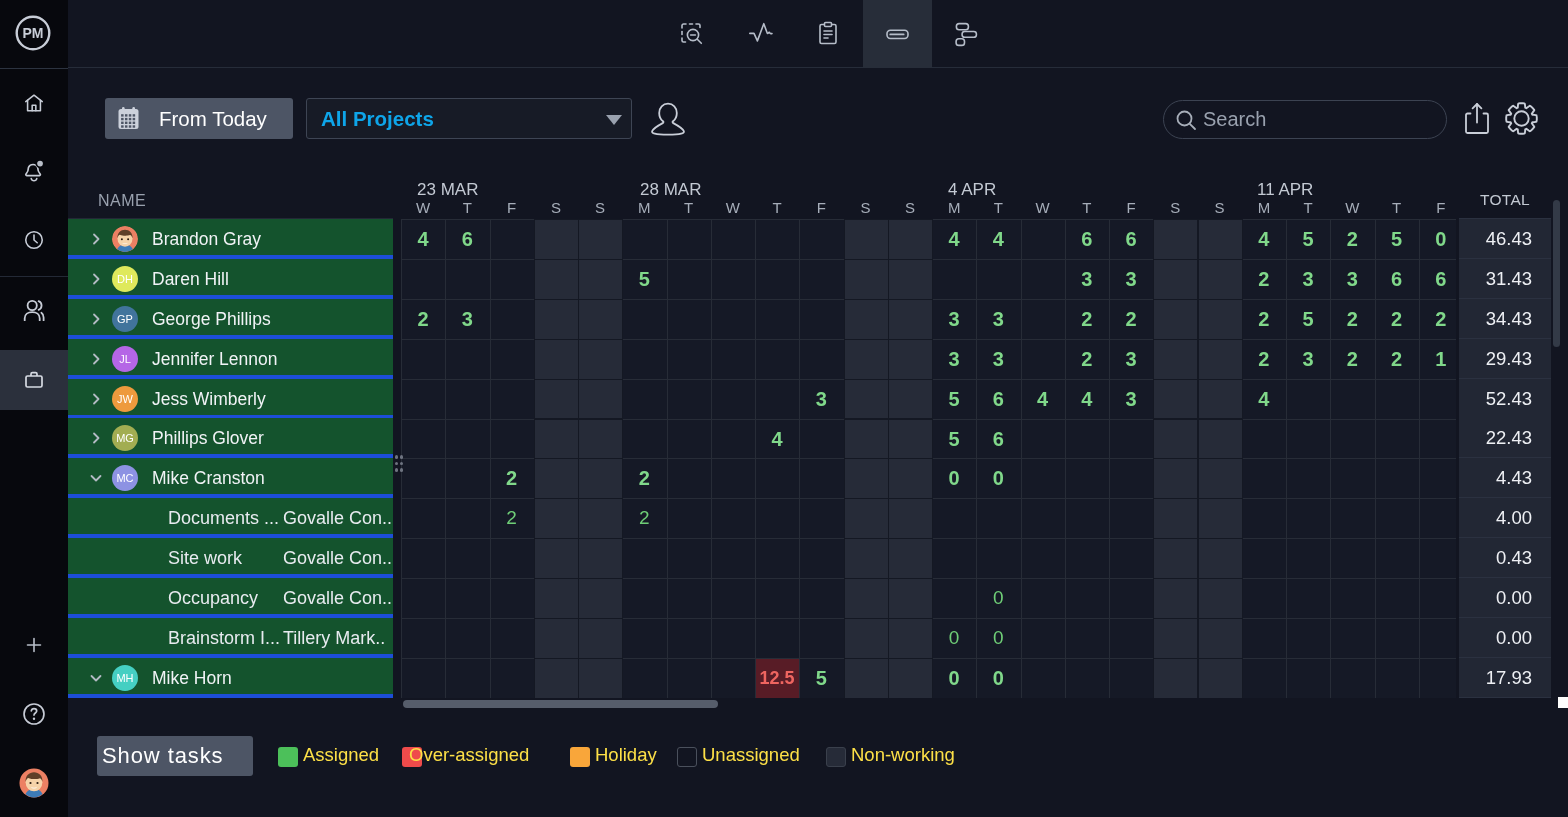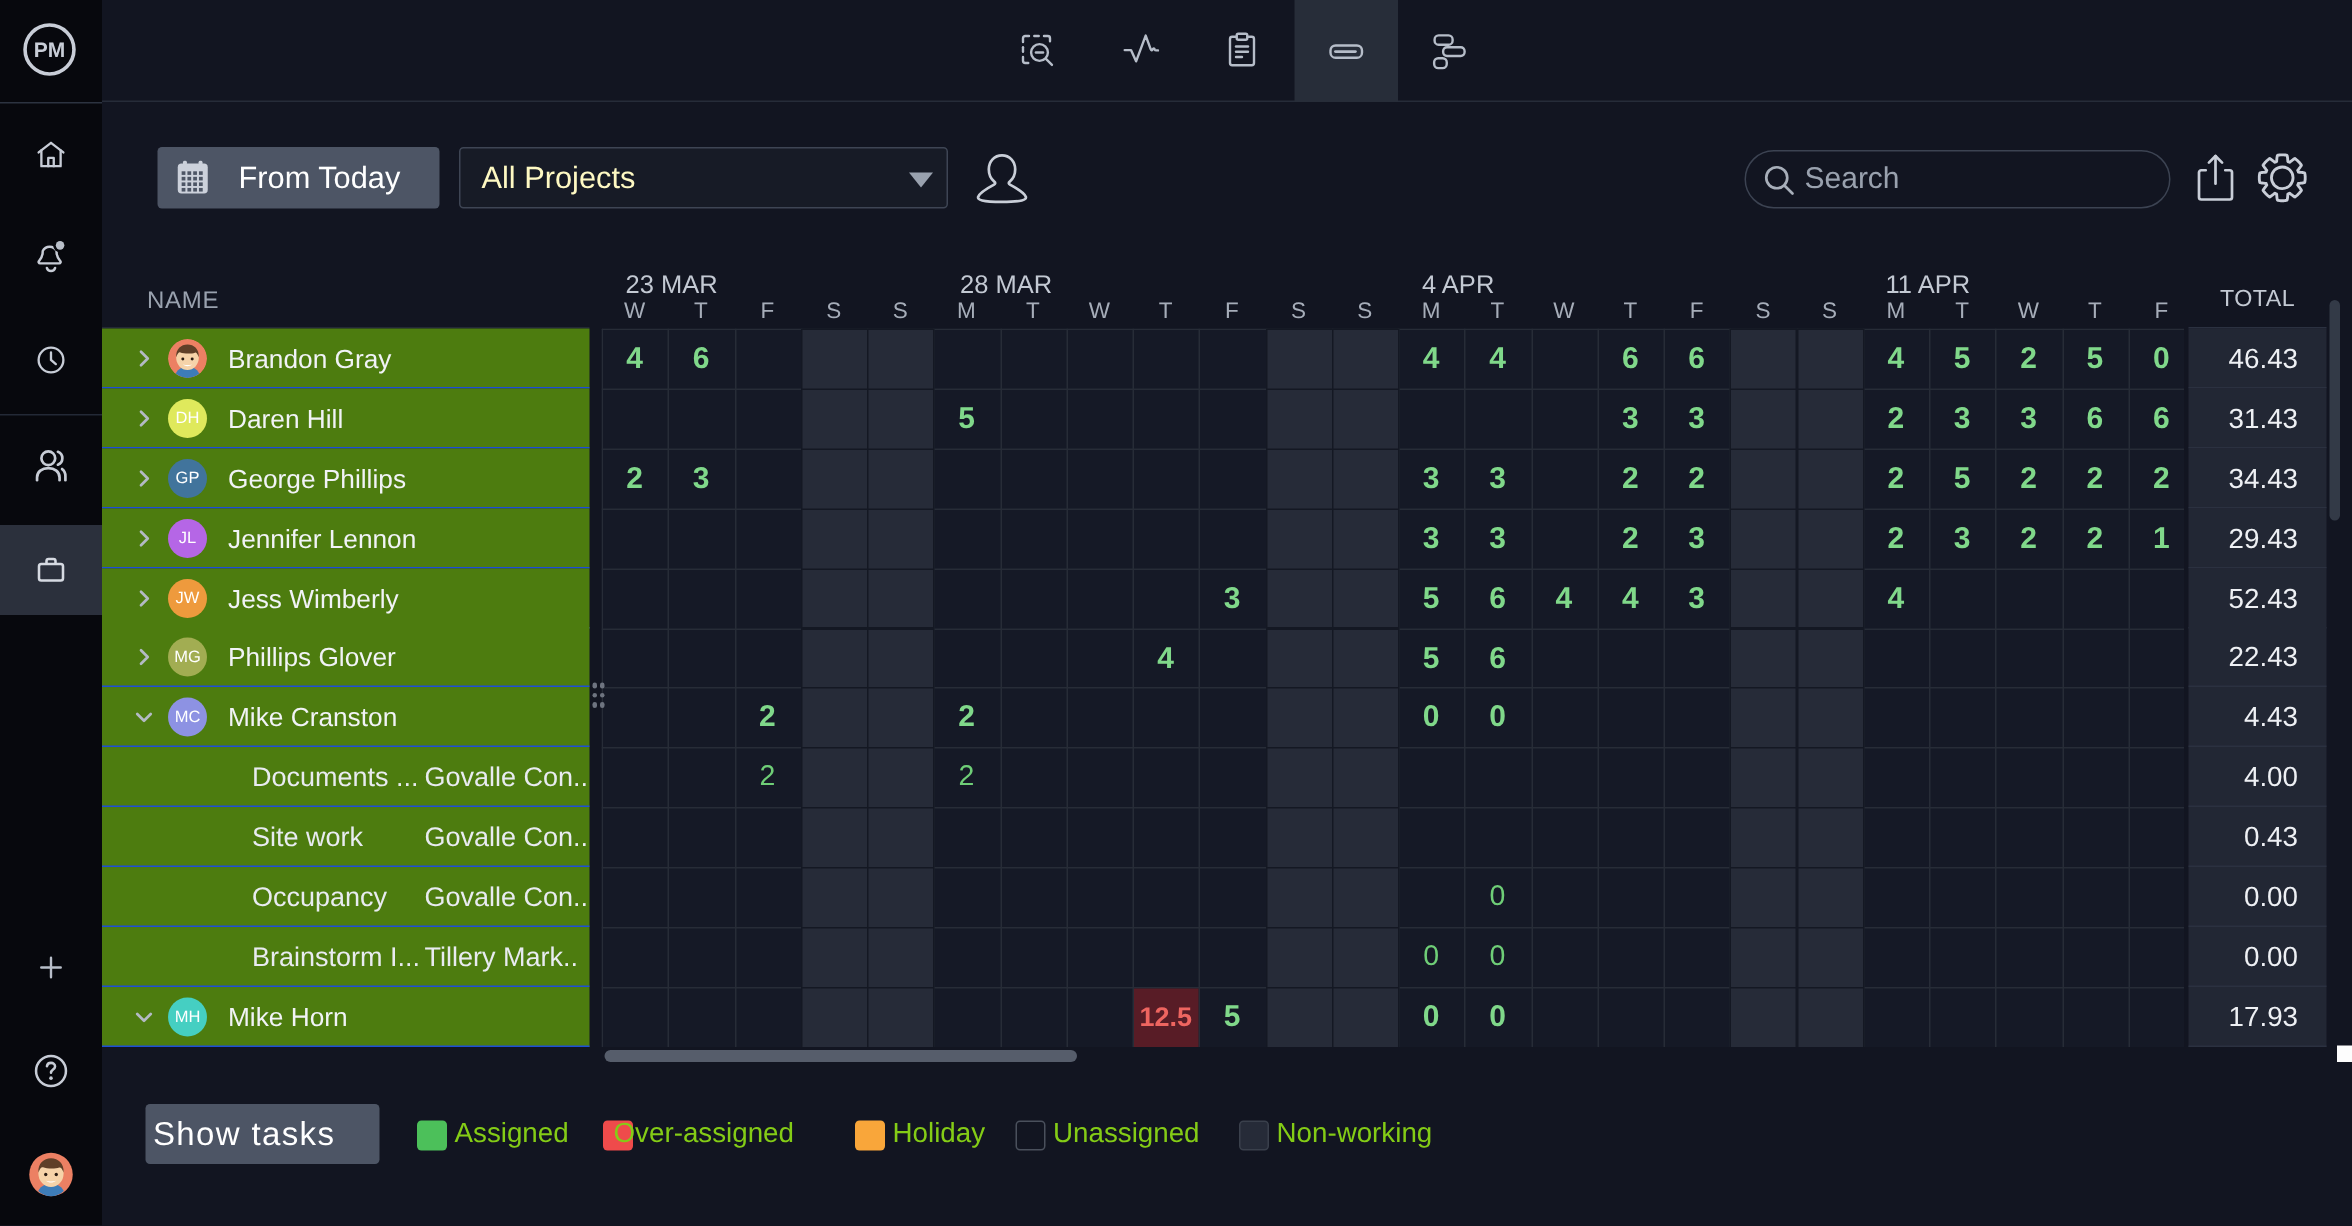--- a/index.html
+++ b/index.html
@@ -22,32 +22,32 @@
 
 #grid{left:401px;top:219px;width:1055px;height:478.8px;background:#151926;overflow:hidden;}
 .wkband{position:absolute;top:0;height:478.8px;background:#141823;}
 .wkcell{position:absolute;width:43.25px;height:38.9px;background:#262b38;}
 .vline{position:absolute;top:0;width:1px;height:478.8px;background:#272c37;}
 .hline{position:absolute;left:0;width:1055px;height:1px;background:#272c37;}
 .num{position:absolute;width:44.25px;text-align:center;font-size:20px;font-weight:bold;color:#80d88a;line-height:40px;}
 .numc{font-weight:normal;font-size:19px;color:#6fce77;}
 .redcell{position:absolute;background:#581c26;}
 
-.nrow{position:absolute;left:68px;width:325px;height:39.9px;border-bottom:1px solid #1d4ed8;background:#4d7c0f;}
+.nrow{position:absolute;left:68px;width:325px;height:39.9px;border-bottom:4px solid #1d4ed8;background:#14532d;}
 #namepanel-topline{left:68px;top:218px;width:325px;height:1px;background:#232836;}
 .chev{position:absolute;left:20px;top:12px;width:16px;height:16px;}
 .avatar{position:absolute;left:44px;top:7px;width:26px;height:26px;border-radius:50%;text-align:center;line-height:26px;font-size:11px;color:#fff;}
 .nm{position:absolute;left:84px;top:0;line-height:40px;font-size:17.5px;color:#f1f3f6;}
 .task{position:absolute;left:100px;top:0;line-height:40px;font-size:18px;color:#e8ebf0;}
 .proj{position:absolute;left:215px;top:0;line-height:40px;font-size:18px;color:#e8ebf0;white-space:nowrap;}
 
 .tcell{position:absolute;left:1459px;width:92px;height:39.9px;background:#222734;border-bottom:1px solid #2b3140;font-size:18.5px;color:#eef0f4;text-align:right;line-height:40px;padding-right:19px;}
 
 .lsq{position:absolute;top:747px;width:20px;height:20px;border-radius:3px;}
-.ltx{position:absolute;top:743px;font-size:18.5px;color:#84cc16;line-height:24px;}
+.ltx{position:absolute;top:743px;font-size:18.5px;color:#fde047;line-height:24px;}
 </style></head><body>
 <div id="sidebar" class="abs">
 <div id="selblock"></div>
 <div class="sep" style="top:68px;"></div>
 <div class="sep" style="top:276px;background:#232936;"></div>
 <svg class="abs" style="left:14px;top:13px" width="40" height="40" viewBox="0 0 40 40">
 <circle cx="19" cy="20" r="16.3" fill="none" stroke="#c8cdd7" stroke-width="2.4"></circle>
 <text x="19" y="25" font-size="14" font-weight="bold" fill="#c8cdd7" text-anchor="middle">PM</text>
     </svg>
 <svg class="abs" style="left:23px;top:92px" width="22" height="22" viewBox="0 0 24 24" fill="none" stroke="#c7ccd6" stroke-width="1.7" stroke-linejoin="round" stroke-linecap="round">
@@ -143,21 +143,21 @@
       <rect x="10.8" y="14.600000000000001" width="2.5" height="2.4" fill="#4d5565"></rect>
       <rect x="14.65" y="14.600000000000001" width="2.5" height="2.4" fill="#4d5565"></rect>
       <rect x="3.1" y="18.3" width="2.5" height="2.4" fill="#4d5565"></rect>
       <rect x="6.95" y="18.3" width="2.5" height="2.4" fill="#4d5565"></rect>
       <rect x="10.8" y="18.3" width="2.5" height="2.4" fill="#4d5565"></rect>
       <rect x="14.65" y="18.3" width="2.5" height="2.4" fill="#4d5565"></rect>
     </svg>
     <div class="abs" style="left:54px;top:0;line-height:41px;font-size:20.5px;">From Today</div>
   </div>
 <div id="allproj" class="abs">
-    <div class="abs" style="left:14px;top:0;line-height:39px;font-size:20.5px;color:#fef9c3;">All Projects</div>
+    <div class="abs" style="left:14px;top:0;line-height:39px;font-size:20.5px;color:#0ea5e9;font-weight:bold;">All Projects</div>
     <svg class="abs" style="left:298px;top:15px" width="18" height="12" viewBox="0 0 18 12">
       <path d="M1 1 H17 L9 11 Z" fill="#99a1ae"></path>
     </svg>
   </div>
 <svg class="abs" style="left:650px;top:101px" width="36" height="36" viewBox="0 0 36 36" fill="none" stroke="#c9ced8" stroke-width="1.8" stroke-linejoin="round">
 <path d="M18 2.6 C12.9 2.6 9.2 6.6 9.2 11.9 C9.2 15.4 10.7 18.5 13 20.2 C13.7 20.8 13.6 21.6 12.7 22.1 C7.1 25.1 2.8 27.7 2.1 30.3 C1.6 32.1 4.5 33.6 18 33.6 C31.5 33.6 34.4 32.1 33.9 30.3 C33.2 27.7 28.9 25.1 23.3 22.1 C22.4 21.6 22.3 20.8 23 20.2 C25.3 18.5 26.8 15.4 26.8 11.9 C26.8 6.6 23.1 2.6 18 2.6 Z"></path>
   </svg>
 <div id="search" class="abs">
     <svg class="abs" style="left:10px;top:7px" width="24" height="24" viewBox="0 0 24 24" fill="none" stroke="#a7aeb9" stroke-width="1.8" stroke-linecap="round">
       <circle cx="10.5" cy="10.5" r="7"></circle>

